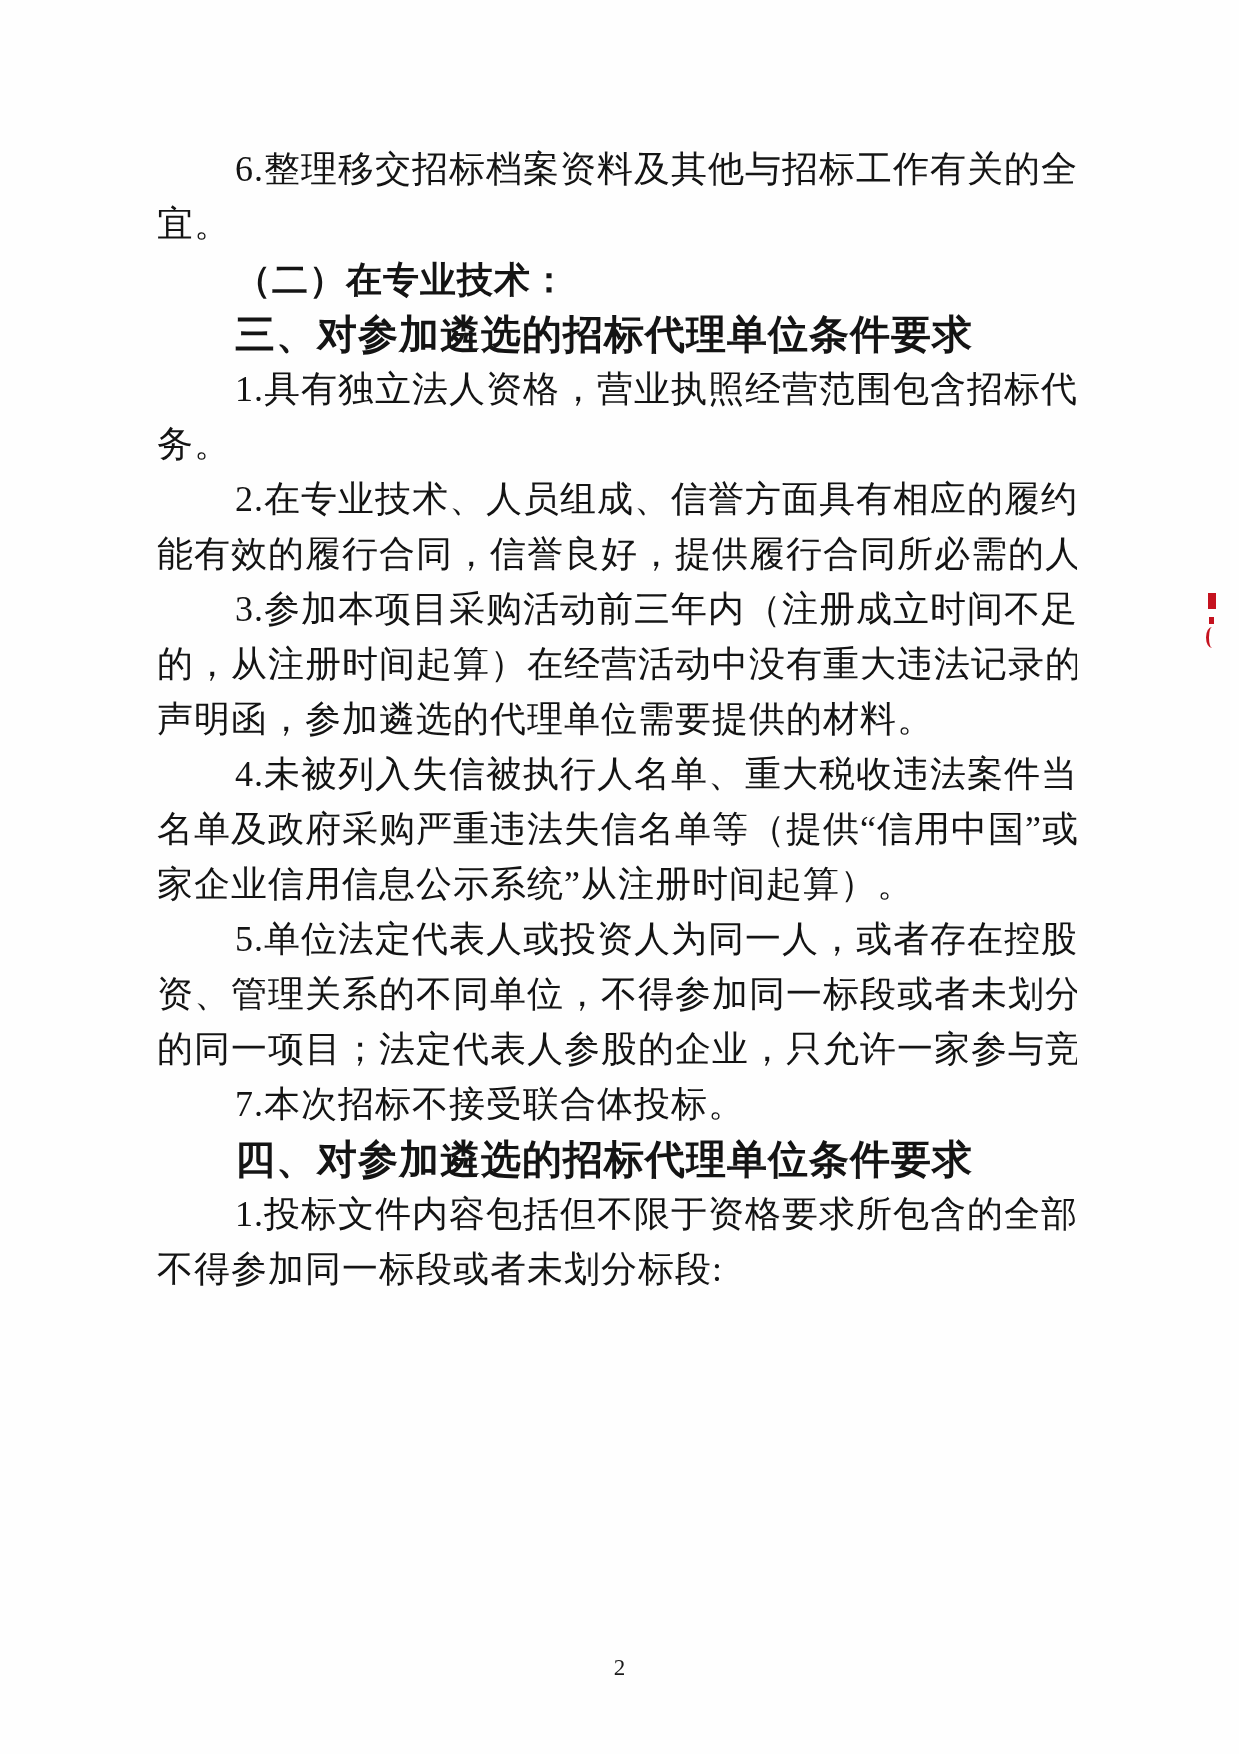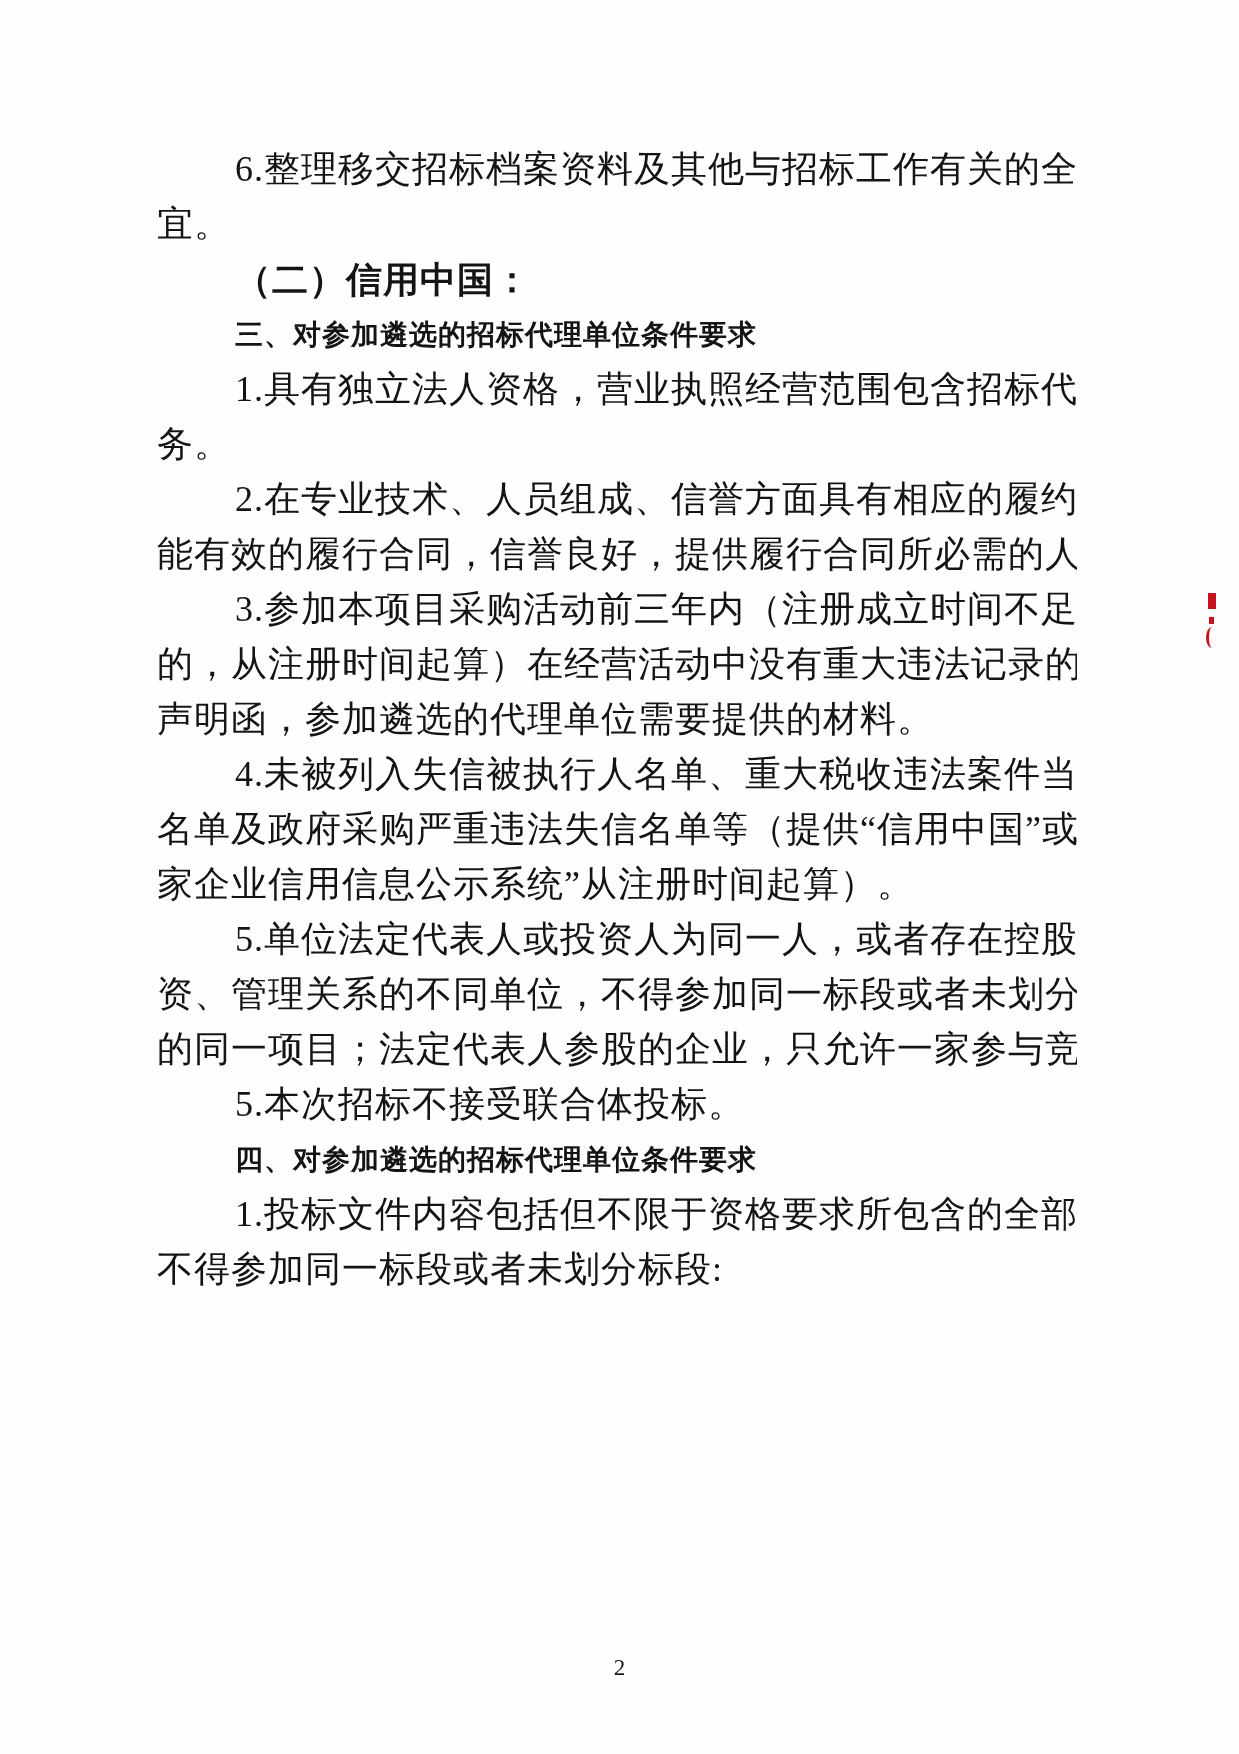--- a/index.html
+++ b/index.html
@@ -29,21 +29,21 @@
     font-family: "Liberation Serif", "DejaVu Serif", serif;
     text-align: justify;
     text-align-last: justify;
     text-justify: inter-character;
     overflow: hidden;
   }
   .line.last { text-align-last: left; }
   .line.first { padding-left: 78px; }
   .heading1 .line {
     font-weight: 700;
-    font-size: 28px;
+    font-size: 40px;
     font-family: "Liberation Sans", "DejaVu Sans", sans-serif;
     text-align-last: left;
   }
   .heading2 .line {
     font-weight: 700;
     font-size: 36px;
     font-family: "Liberation Sans", "DejaVu Sans", sans-serif;
     text-align-last: left;
   }
   .red-mark {
@@ -85,21 +85,21 @@
 <body>
 
 <div class="page" style="background: rgb(254, 254, 254); color: rgb(20, 20, 20);">
 
   <main class="content">
       <p class="para body">
         <span class="line first">6.整理移交招标档案资料及其他与招标工作有关的全部事</span>
         <span class="line last">宜。</span>
       </p>
       <p class="para heading2">
-        <span class="line first last">（二）信用中国：</span>
+        <span class="line first last">（二）在专业技术：</span>
       </p>
       <p class="para heading1">
         <span class="line first last">三、对参加遴选的招标代理单位条件要求</span>
       </p>
       <p class="para body">
         <span class="line first">1.具有独立法人资格，营业执照经营范围包含招标代理服</span>
         <span class="line last">务。</span>
       </p>
       <p class="para body">
         <span class="line first">2.在专业技术、人员组成、信誉方面具有相应的履约能力，</span>
@@ -114,21 +114,21 @@
         <span class="line first">4.未被列入失信被执行人名单、重大税收违法案件当事人</span>
         <span class="line">名单及政府采购严重违法失信名单等（提供“信用中国”或“国</span>
         <span class="line last">家企业信用信息公示系统”从注册时间起算）。</span>
       </p>
       <p class="para body">
         <span class="line first">5.单位法定代表人或投资人为同一人，或者存在控股、投</span>
         <span class="line">资、管理关系的不同单位，不得参加同一标段或者未划分标段</span>
         <span class="line last">的同一项目；法定代表人参股的企业，只允许一家参与竞争。</span>
       </p>
       <p class="para body">
-        <span class="line first last">5.本次招标不接受联合体投标。</span>
+        <span class="line first last">7.本次招标不接受联合体投标。</span>
       </p>
       <p class="para heading1">
         <span class="line first last">四、对参加遴选的招标代理单位条件要求</span>
       </p>
       <p class="para body">
         <span class="line first">1.投标文件内容包括但不限于资格要求所包含的全部内容，</span>
         <span class="line last">不得参加同一标段或者未划分标段:</span>
       </p>
     </main>
 

